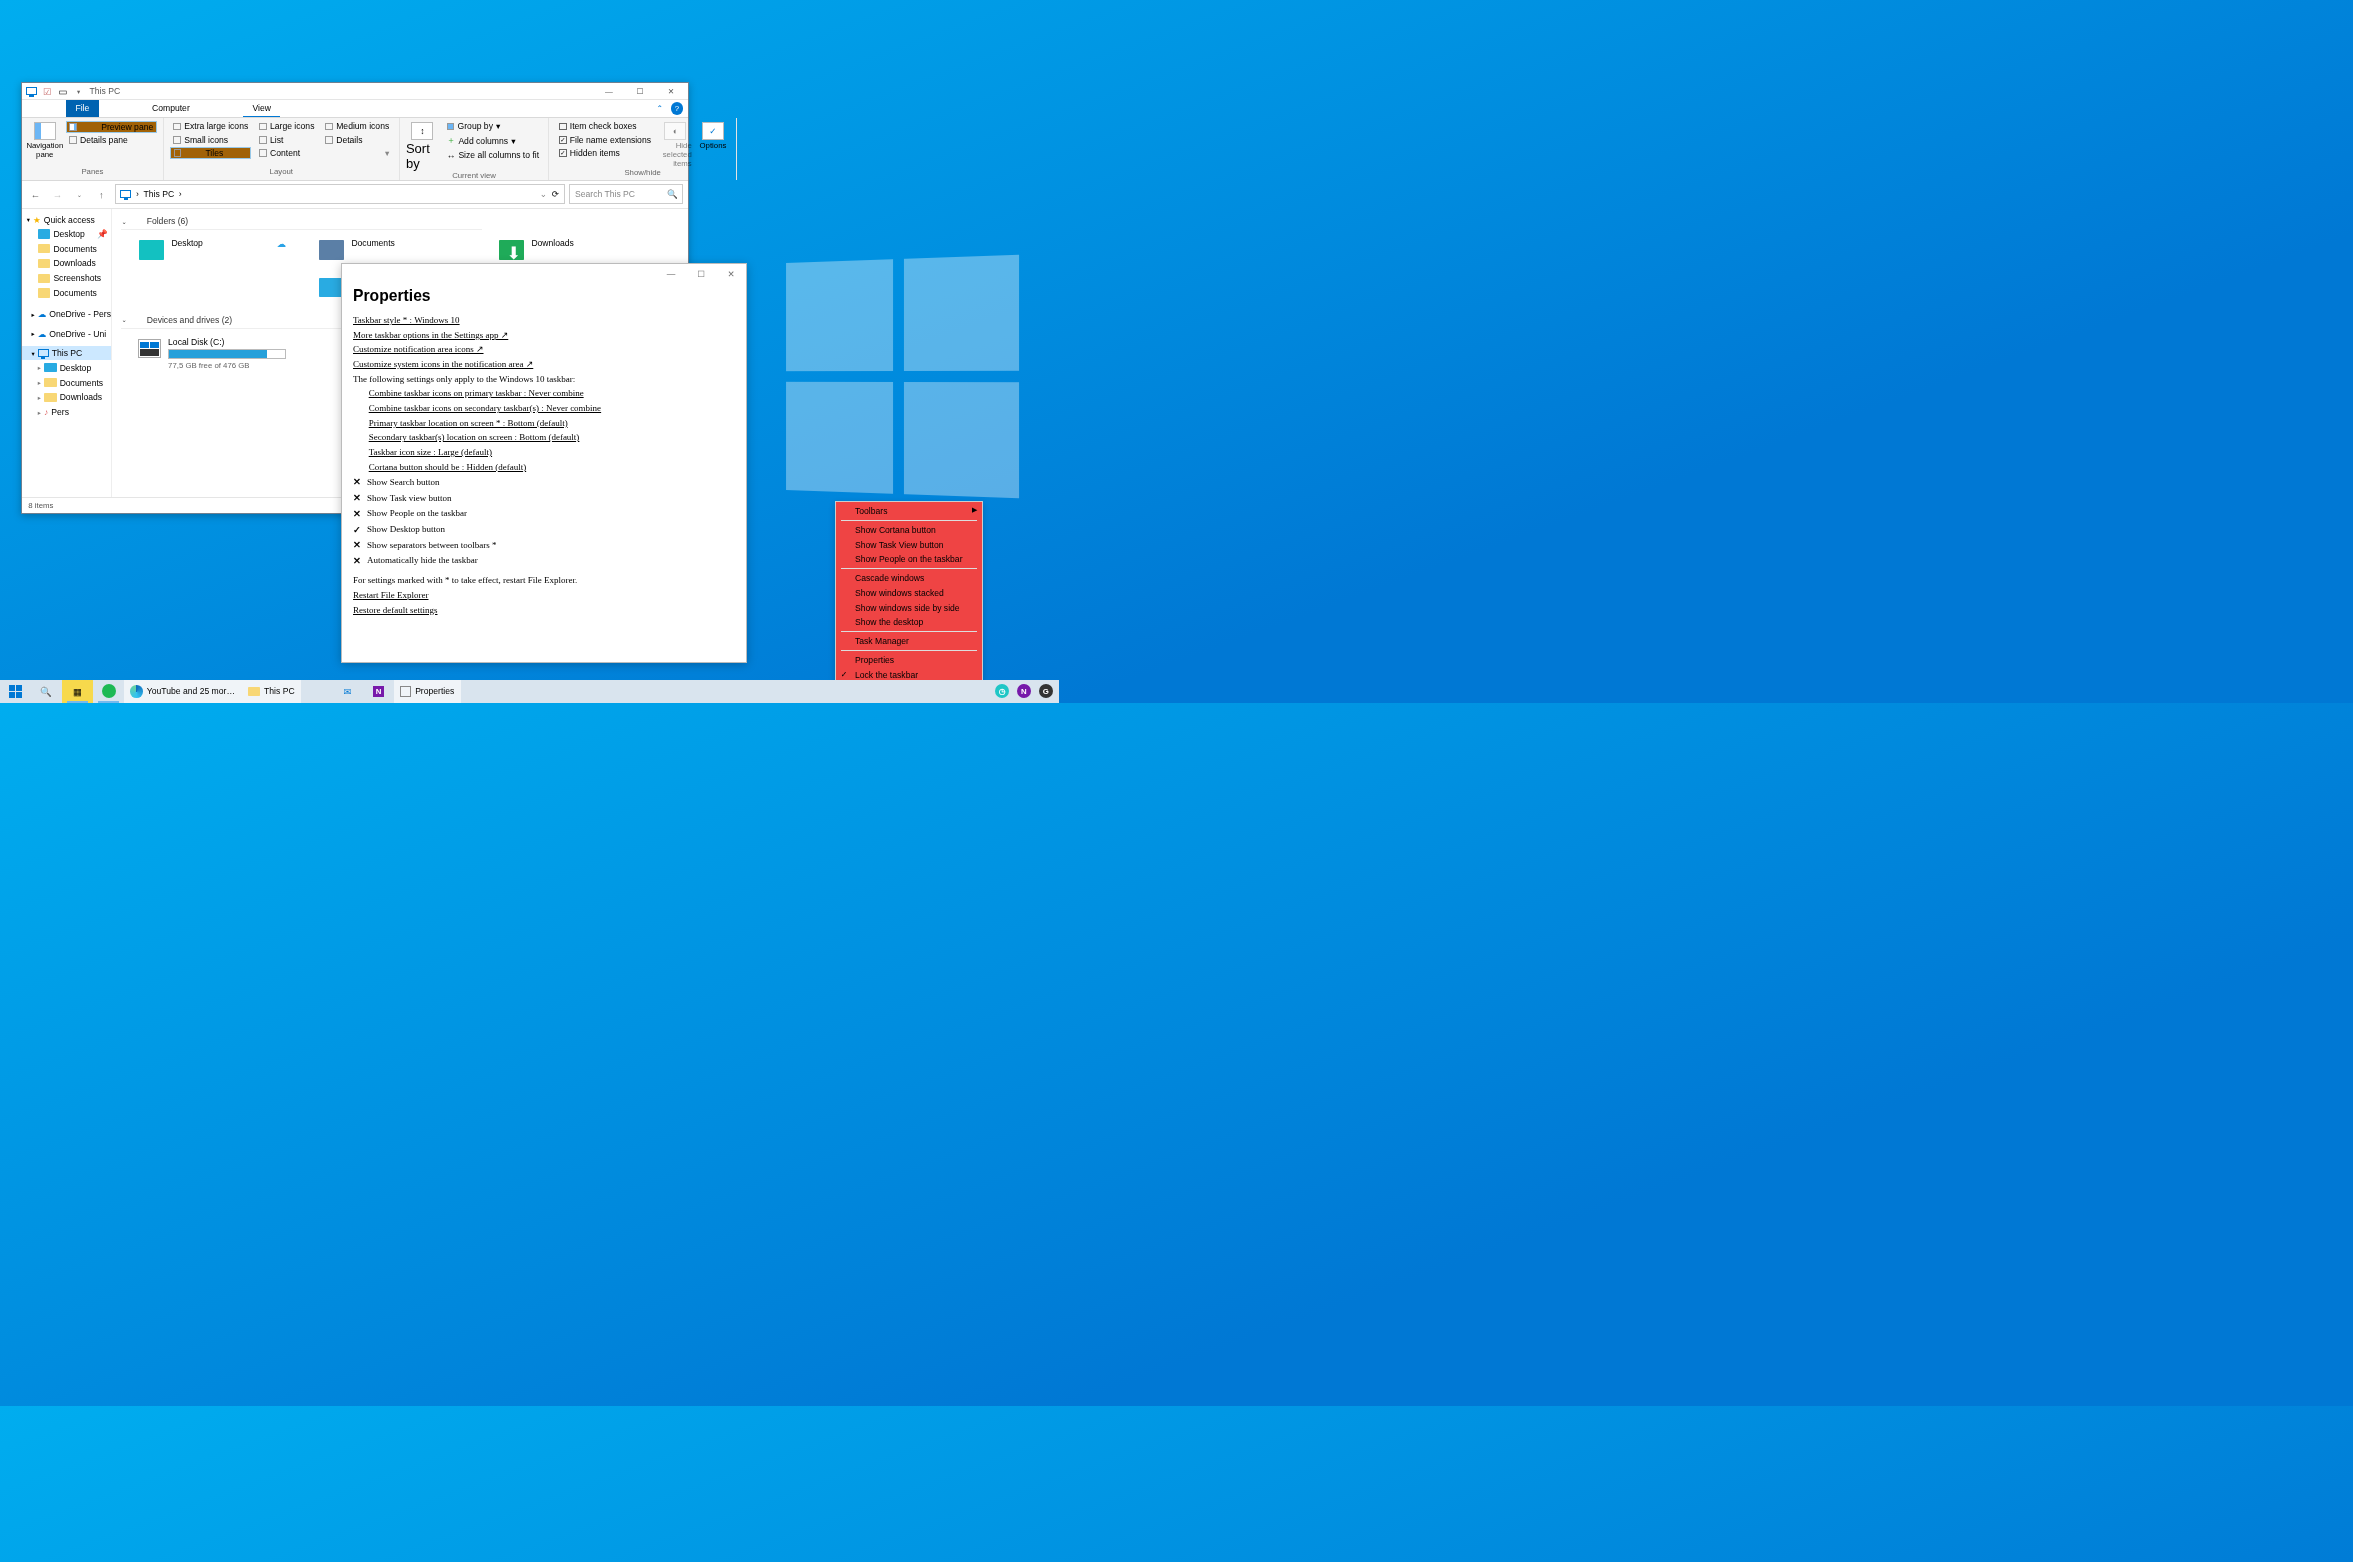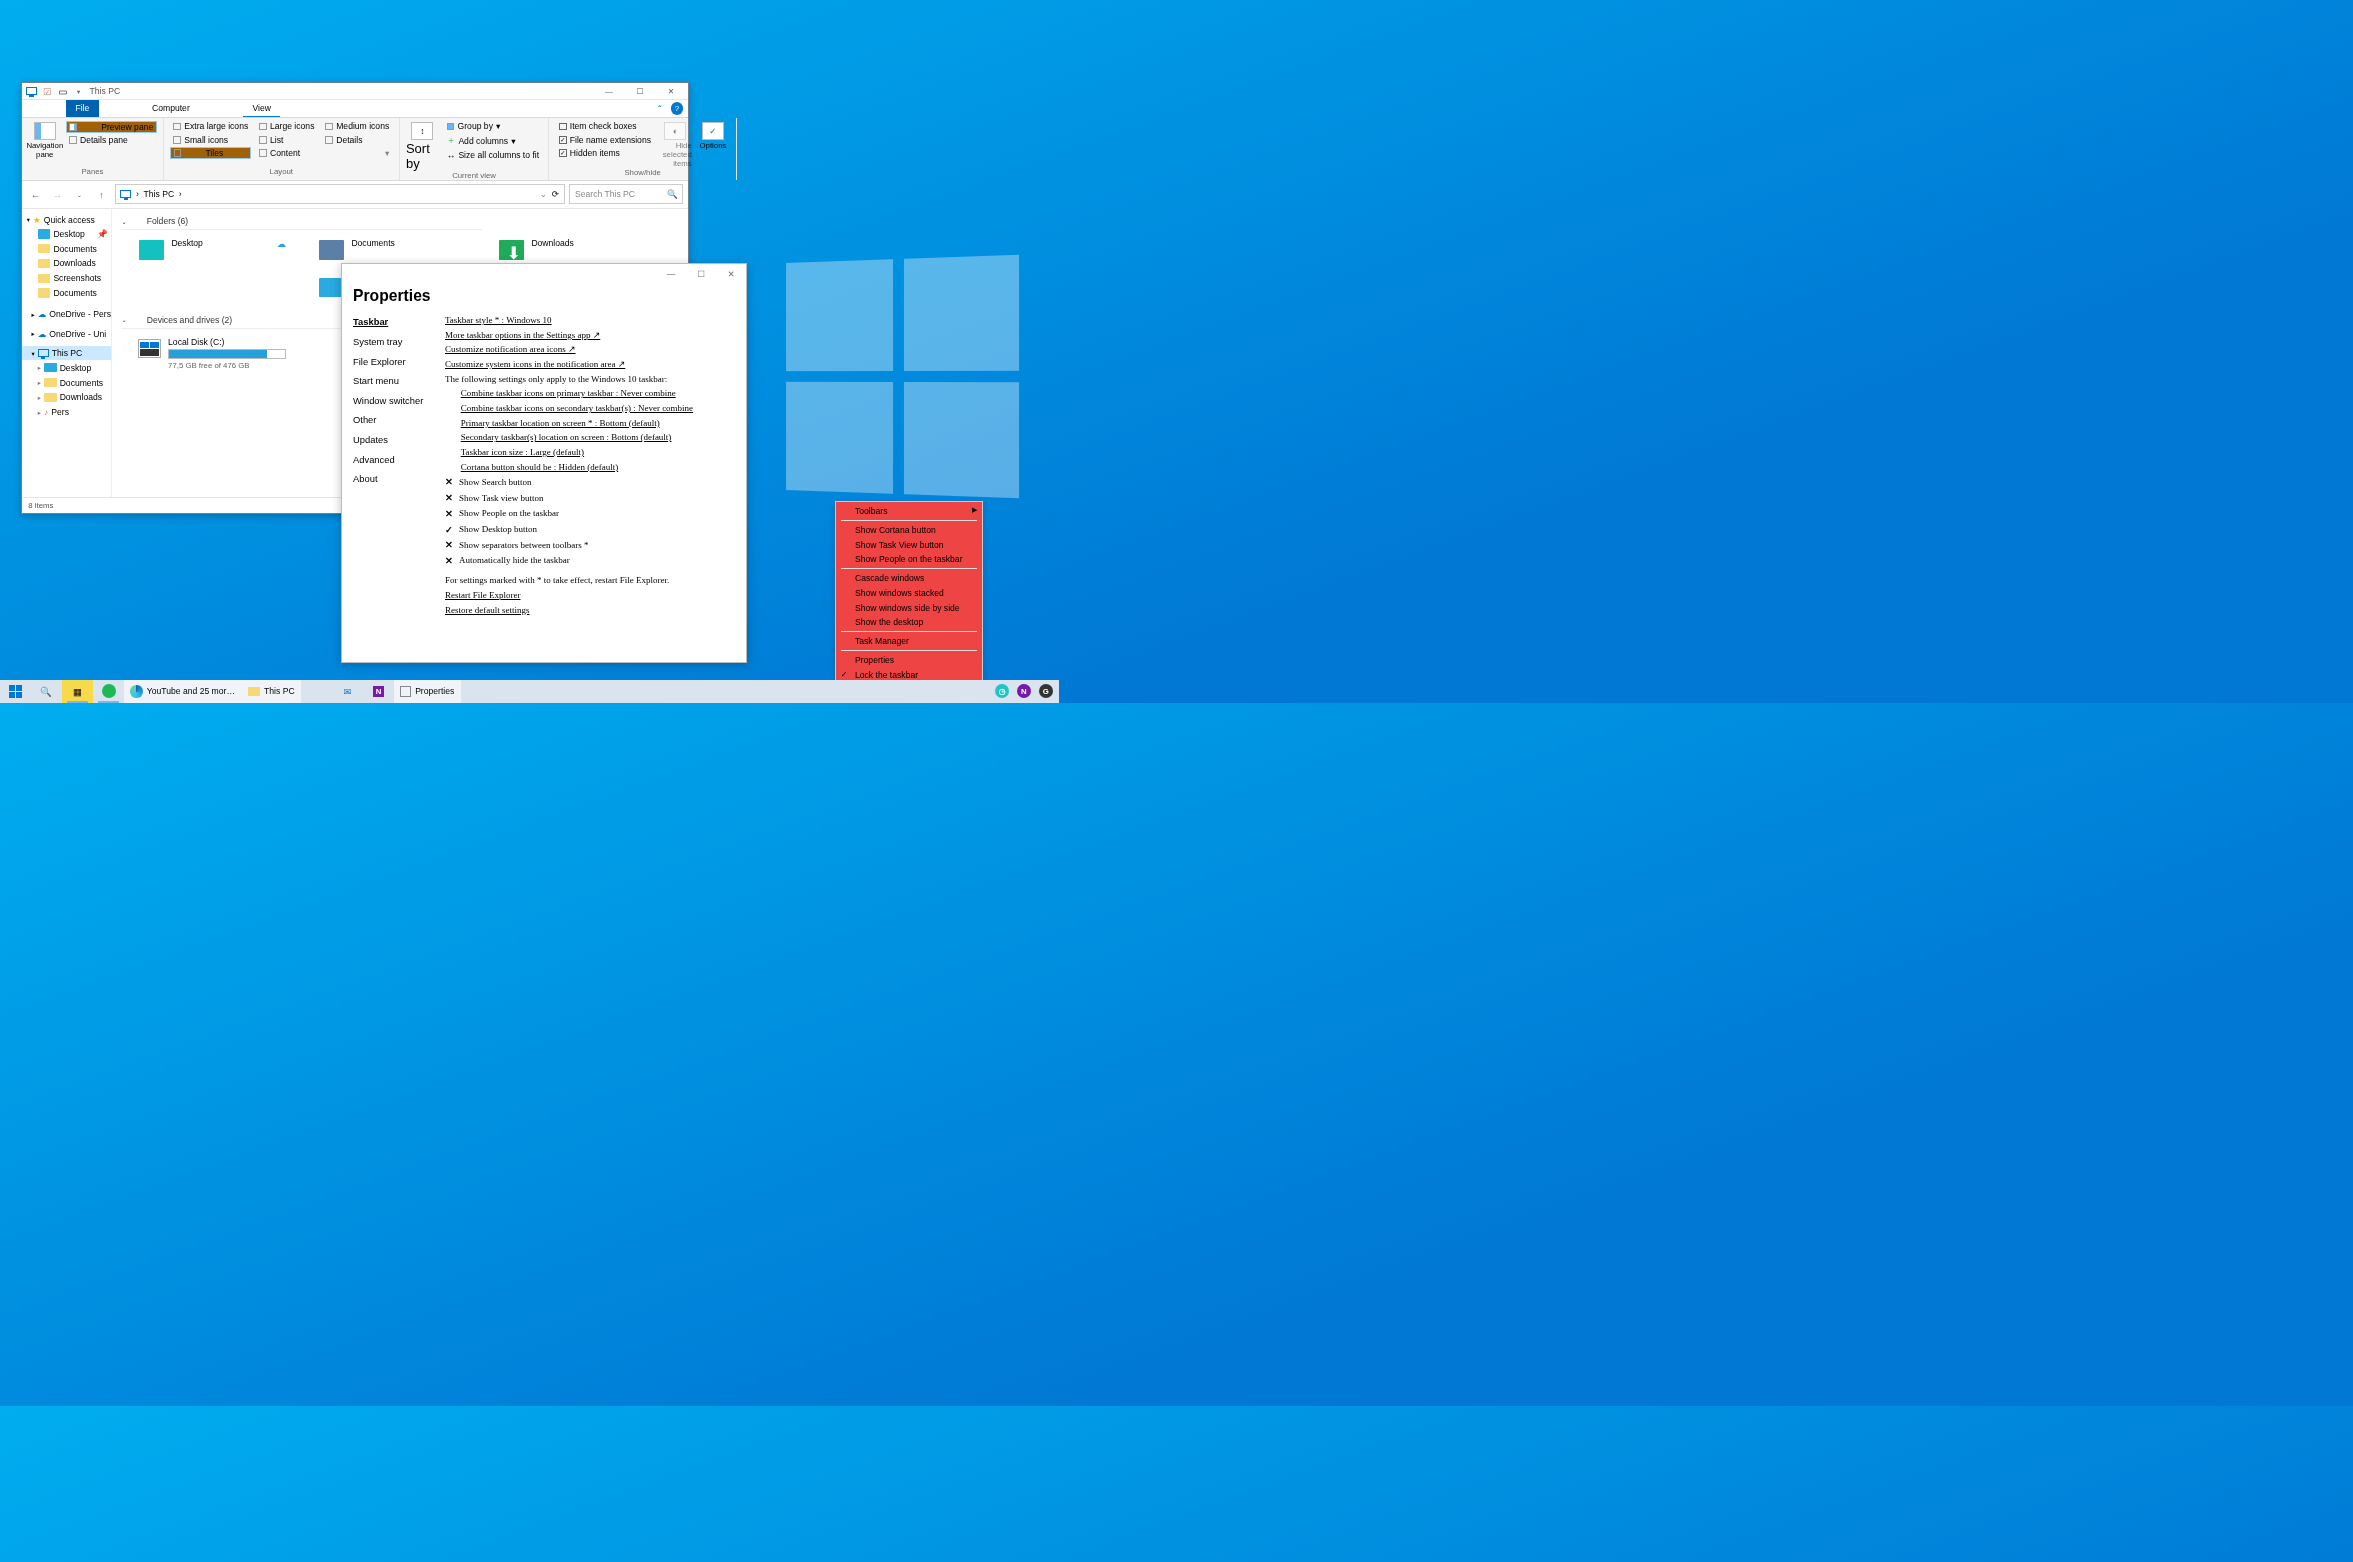--- a/index.html
+++ b/index.html
@@ -439,31 +439,20 @@
 </div>
 
 <div class="props">
   <div class="titlebar2">
     <div>—</div>
     <div>☐</div>
     <div>✕</div>
   </div>
   <h1>Properties</h1>
   <div class="props-body">
-    <div class="pnav">
-      <div class="sel">Taskbar</div>
-      <div>System tray</div>
-      <div>File Explorer</div>
-      <div>Start menu</div>
-      <div>Window switcher</div>
-      <div>Other</div>
-      <div>Updates</div>
-      <div>Advanced</div>
-      <div>About</div>
-    </div>
     <div class="pbody">
       <div class="link">Taskbar style * : Windows 10</div>
       <div class="link">More taskbar options in the Settings app ↗</div>
       <div class="link">Customize notification area icons ↗</div>
       <div class="link">Customize system icons in the notification area ↗</div>
       <div>The following settings only apply to the Windows 10 taskbar:</div>
       <div class="indent link">Combine taskbar icons on primary taskbar : Never combine</div>
       <div class="indent link">Combine taskbar icons on secondary taskbar(s) : Never combine</div>
       <div class="indent link">Primary taskbar location on screen * : Bottom (default)</div>
       <div class="indent link">Secondary taskbar(s) location on screen : Bottom (default)</div>

